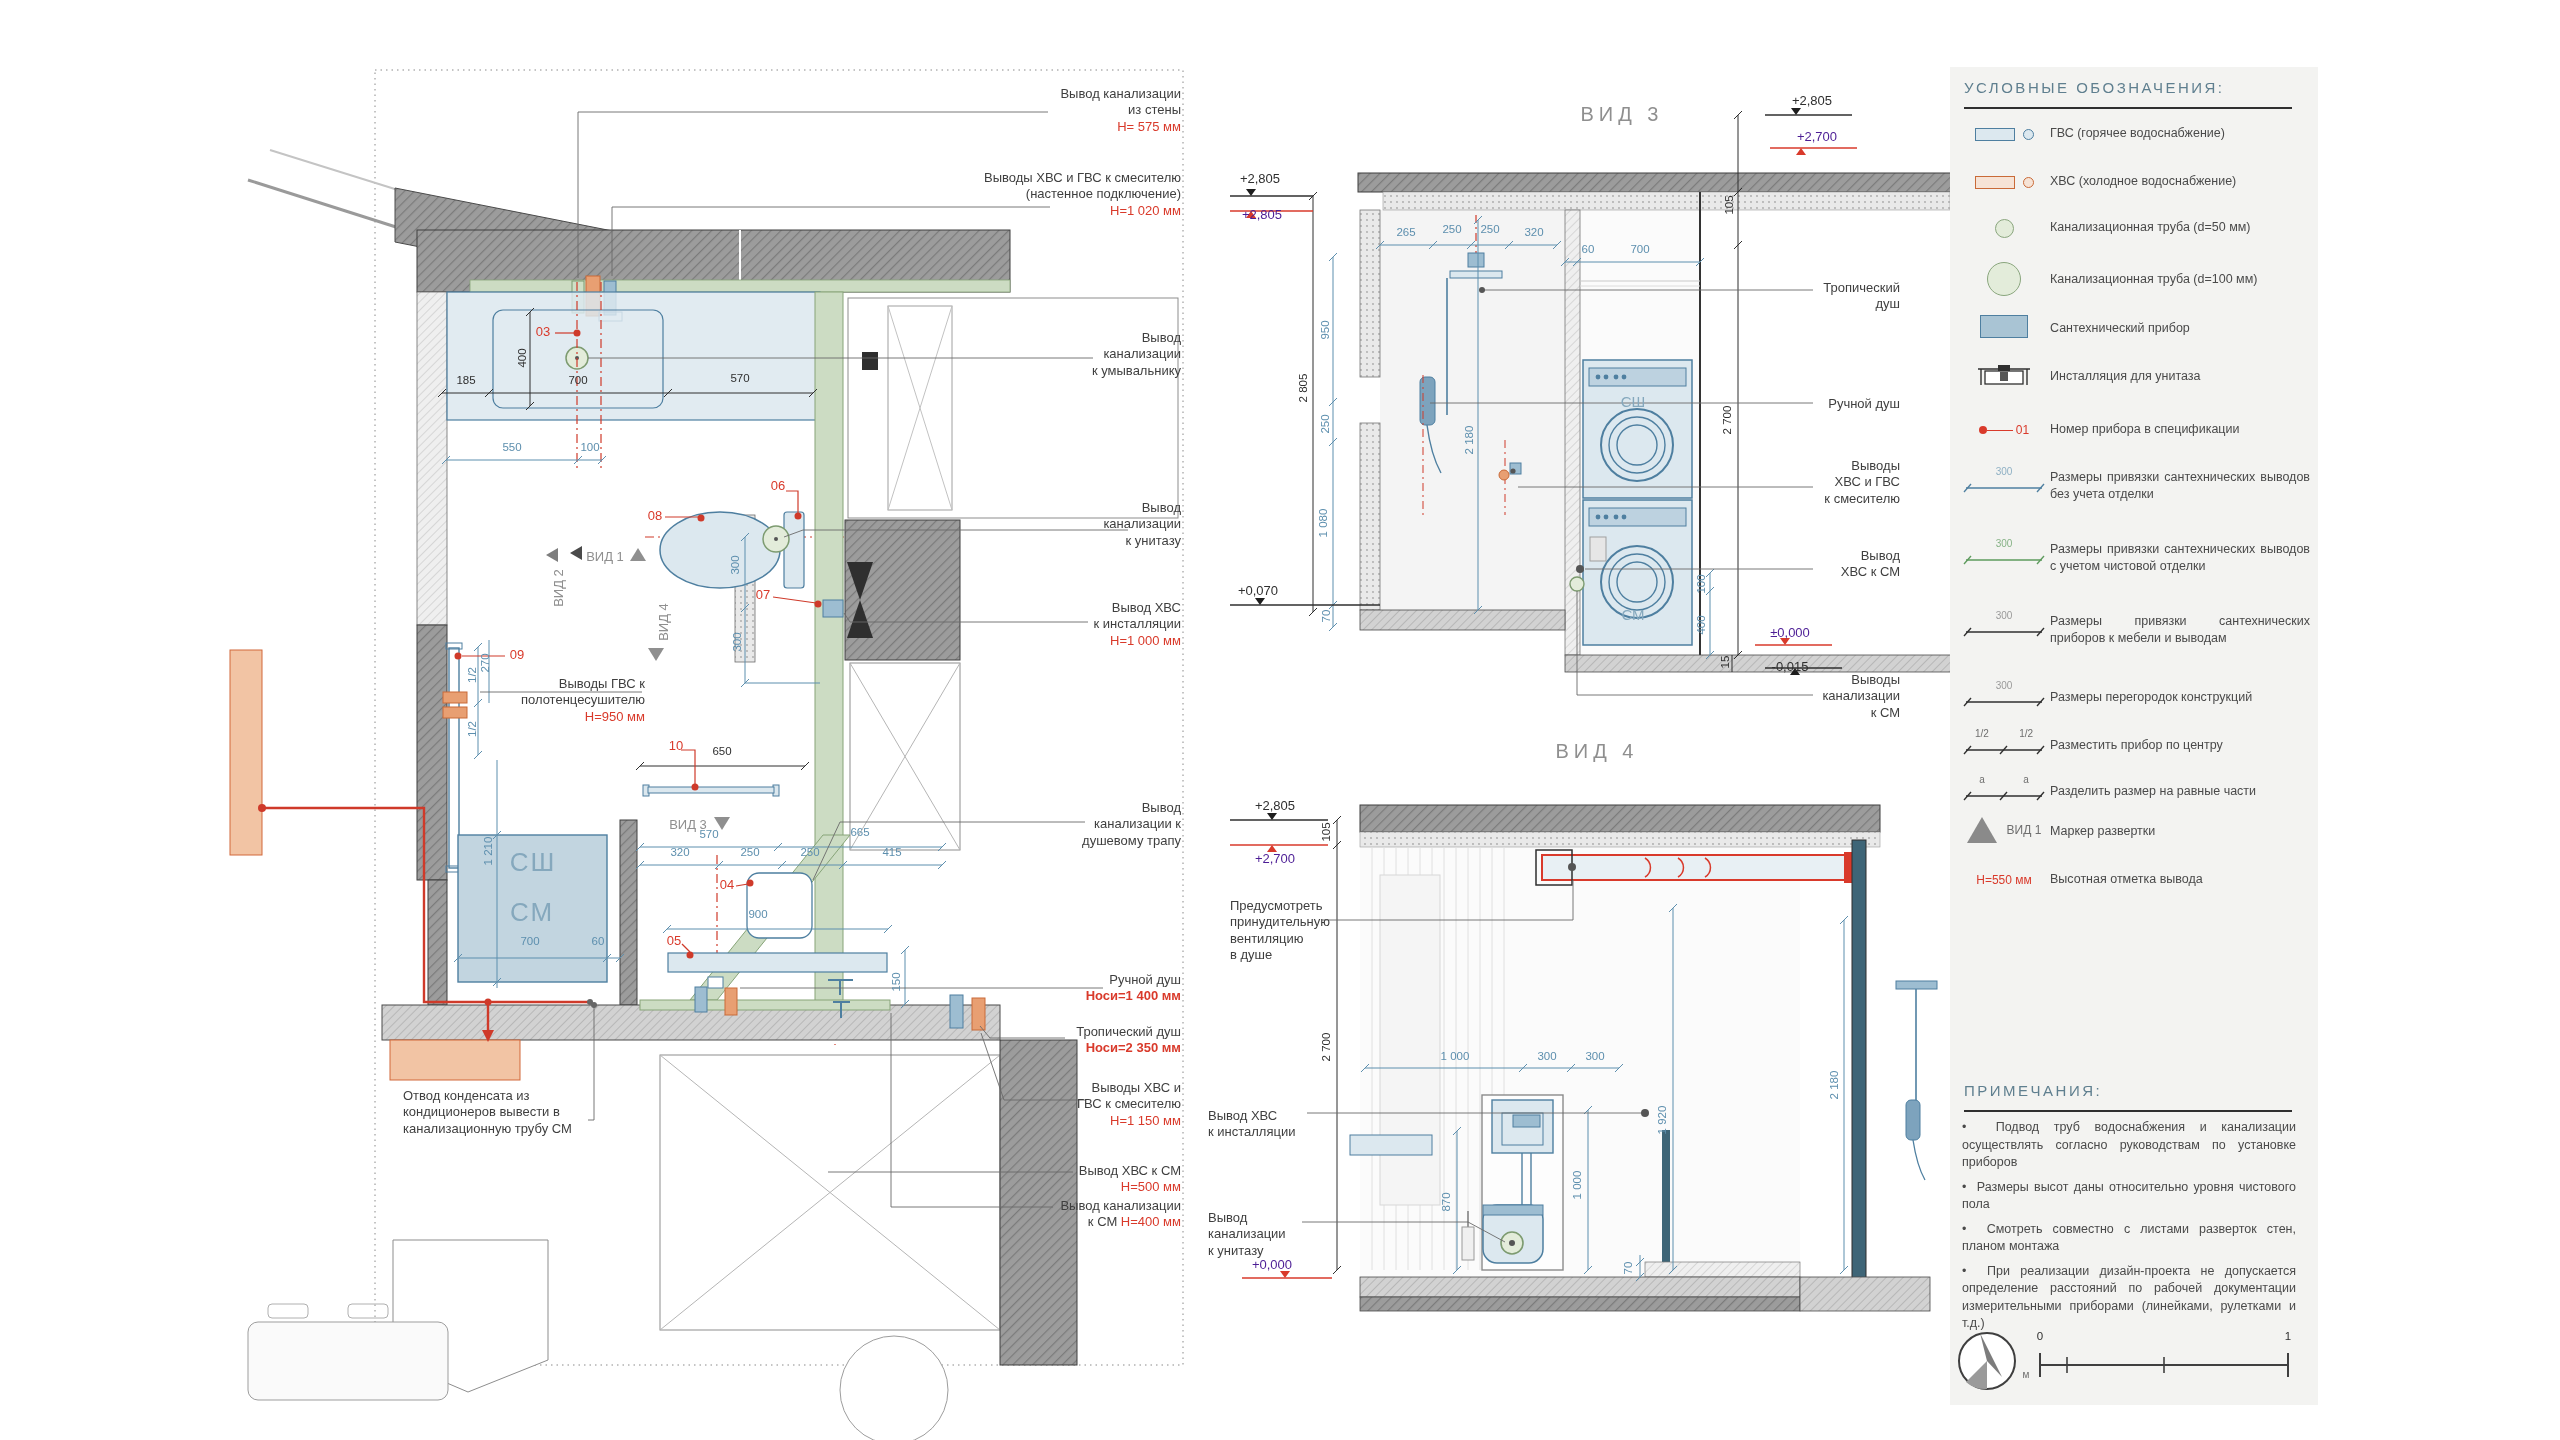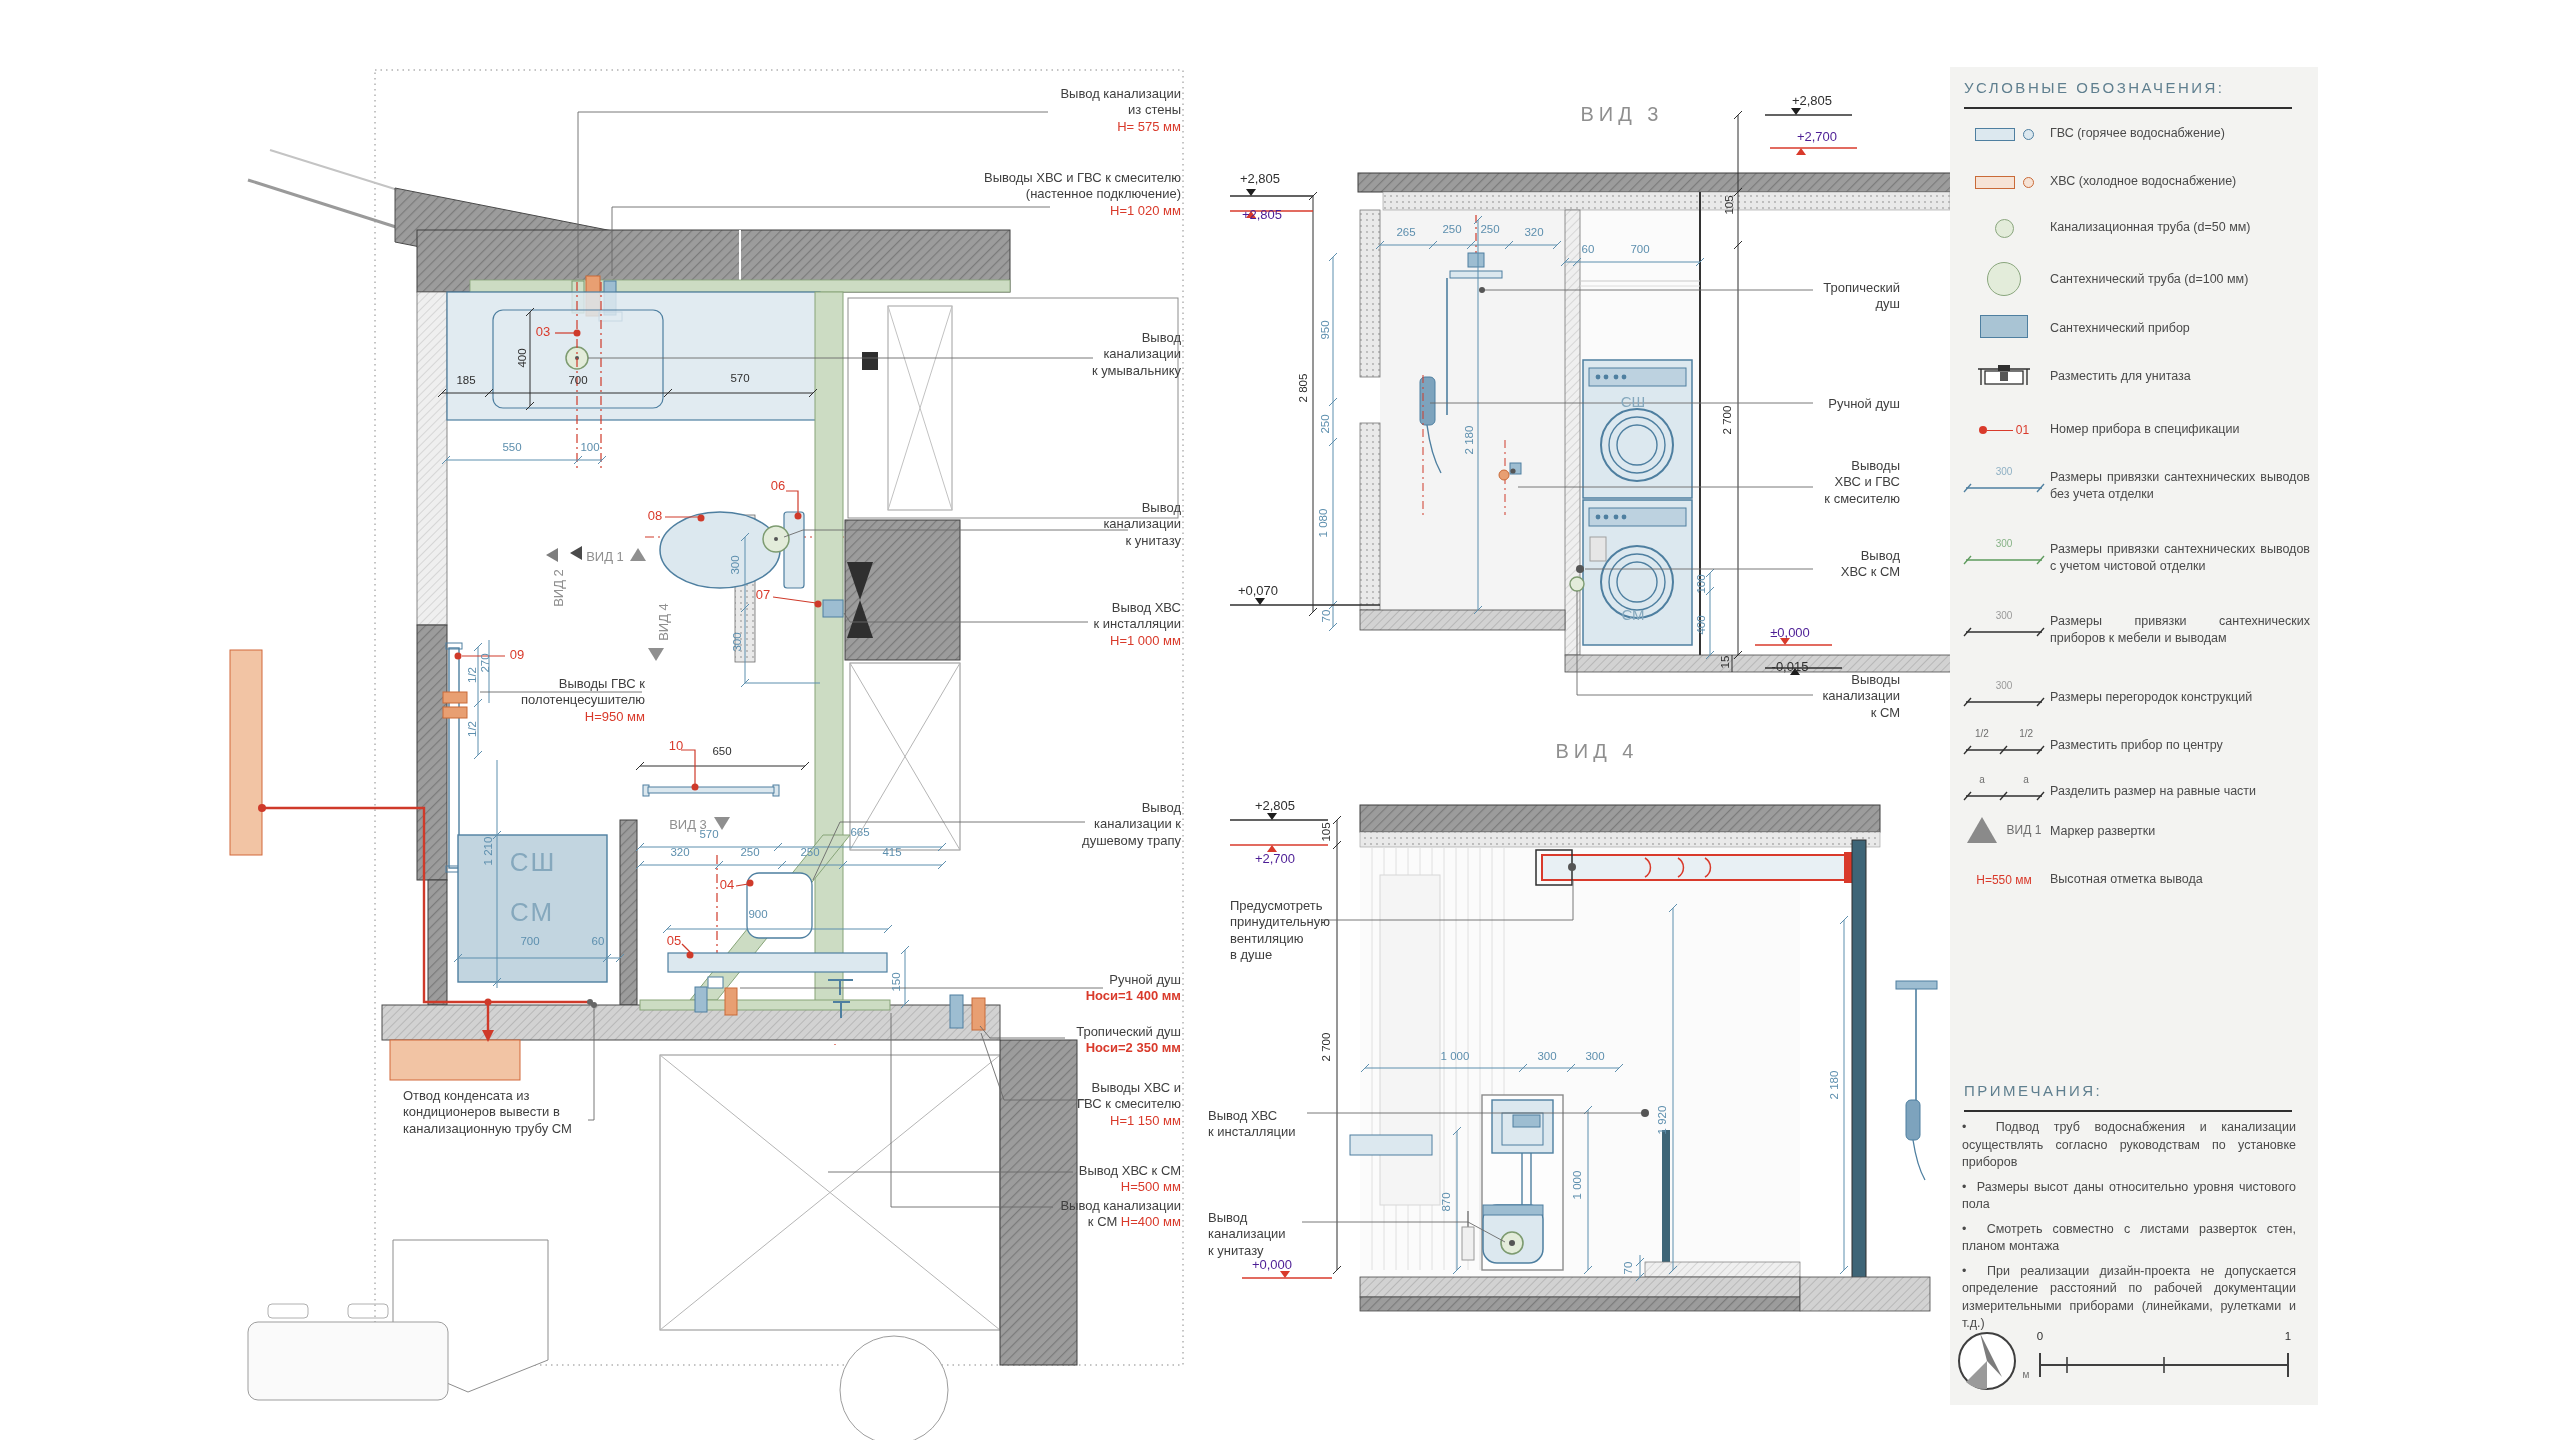--- a/index.html
+++ b/index.html
@@ -632,40 +632,40 @@
   <div class="lg-row" style="top:150px">
     <span class="lg-ic">
           <span class="circ-ic" style="width:17px;height:17px"></span>
         </span>
     <span class="lg-lb">Канализационная труба (d=50 мм)</span>
   </div>
   <div class="lg-row" style="top:194px">
     <span class="lg-ic" style="min-height:36px">
           <span class="circ-ic" style="width:32px;height:32px"></span>
         </span>
-    <span class="lg-lb" style="padding-top:10px">Сантехнический труба (d=100 мм)</span>
+    <span class="lg-lb" style="padding-top:10px">Канализационная труба (d=100 мм)</span>
   </div>
   <div class="lg-row" style="top:248px">
     <span class="lg-ic">
           <span class="rect-ic" style="width:46px;height:21px;background:#a9c4d4"></span>
         </span>
     <span class="lg-lb" style="padding-top:5px">Сантехнический прибор</span>
   </div>
   <div class="lg-row" style="top:296px">
     <span class="lg-ic">
       <svg width="56" height="26" viewBox="0 0 56 26" style="position:static">
         <line x1="2" y1="6" x2="54" y2="6" stroke="#2f2f2f" stroke-width="1.6"></line>
         <line x1="5" y1="6" x2="5" y2="22" stroke="#2f2f2f" stroke-width="1.4"></line>
         <line x1="51" y1="6" x2="51" y2="22" stroke="#2f2f2f" stroke-width="1.4"></line>
         <rect x="9" y="8" width="38" height="13" fill="#fff" stroke="#2f2f2f" stroke-width="1.3"></rect>
         <rect x="22" y="2" width="12" height="6" fill="#2f2f2f"></rect>
         <rect x="24" y="9" width="8" height="9" fill="#555"></rect>
       </svg>
     </span>
-    <span class="lg-lb" style="padding-top:5px">Разместить для унитаза</span>
+    <span class="lg-lb" style="padding-top:5px">Инсталляция для унитаза</span>
   </div>
   <div class="lg-row" style="top:352px">
     <span class="lg-ic">
       <span style="width:8px;height:8px;border-radius:50%;background:#d93a2b;display:inline-block"></span>
       <span style="width:26px;height:0;border-top:1.6px solid #d93a2b;display:inline-block"></span>
       <span style="color:#d93a2b;font-size:12px;margin-left:3px">01</span>
     </span>
     <span class="lg-lb">Номер прибора в спецификации</span>
   </div>
   <div class="lg-row" style="top:400px">

